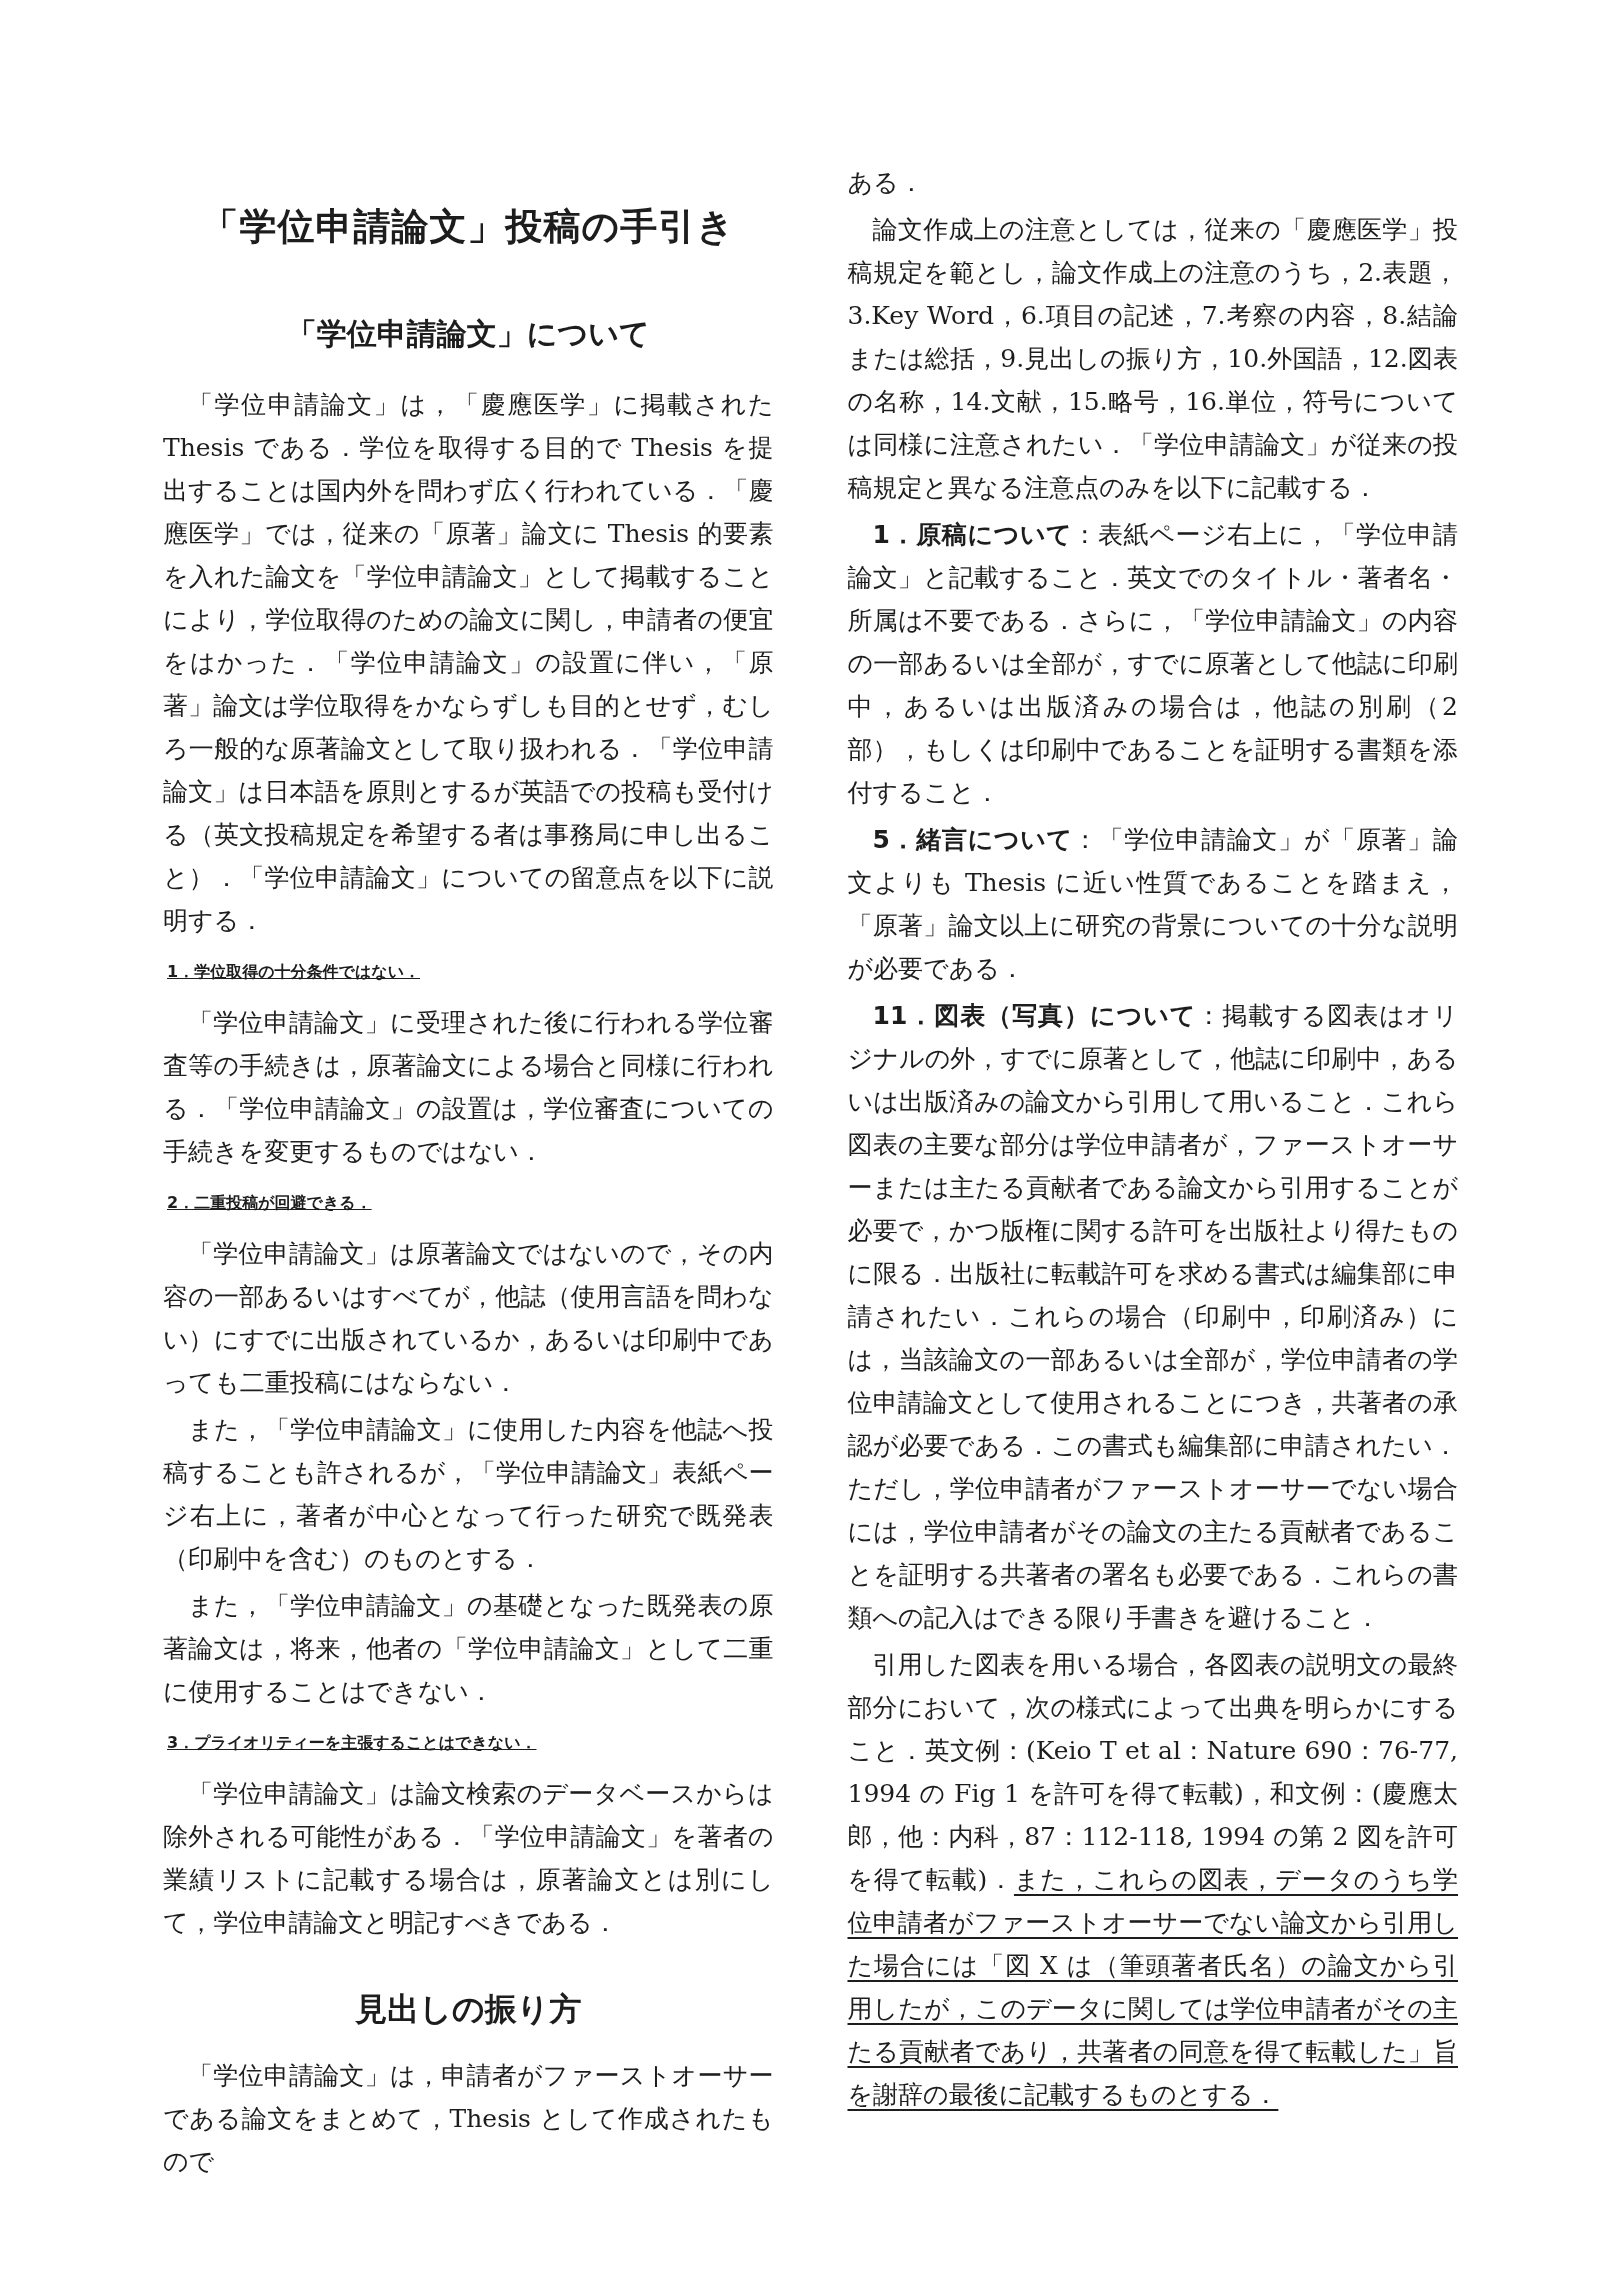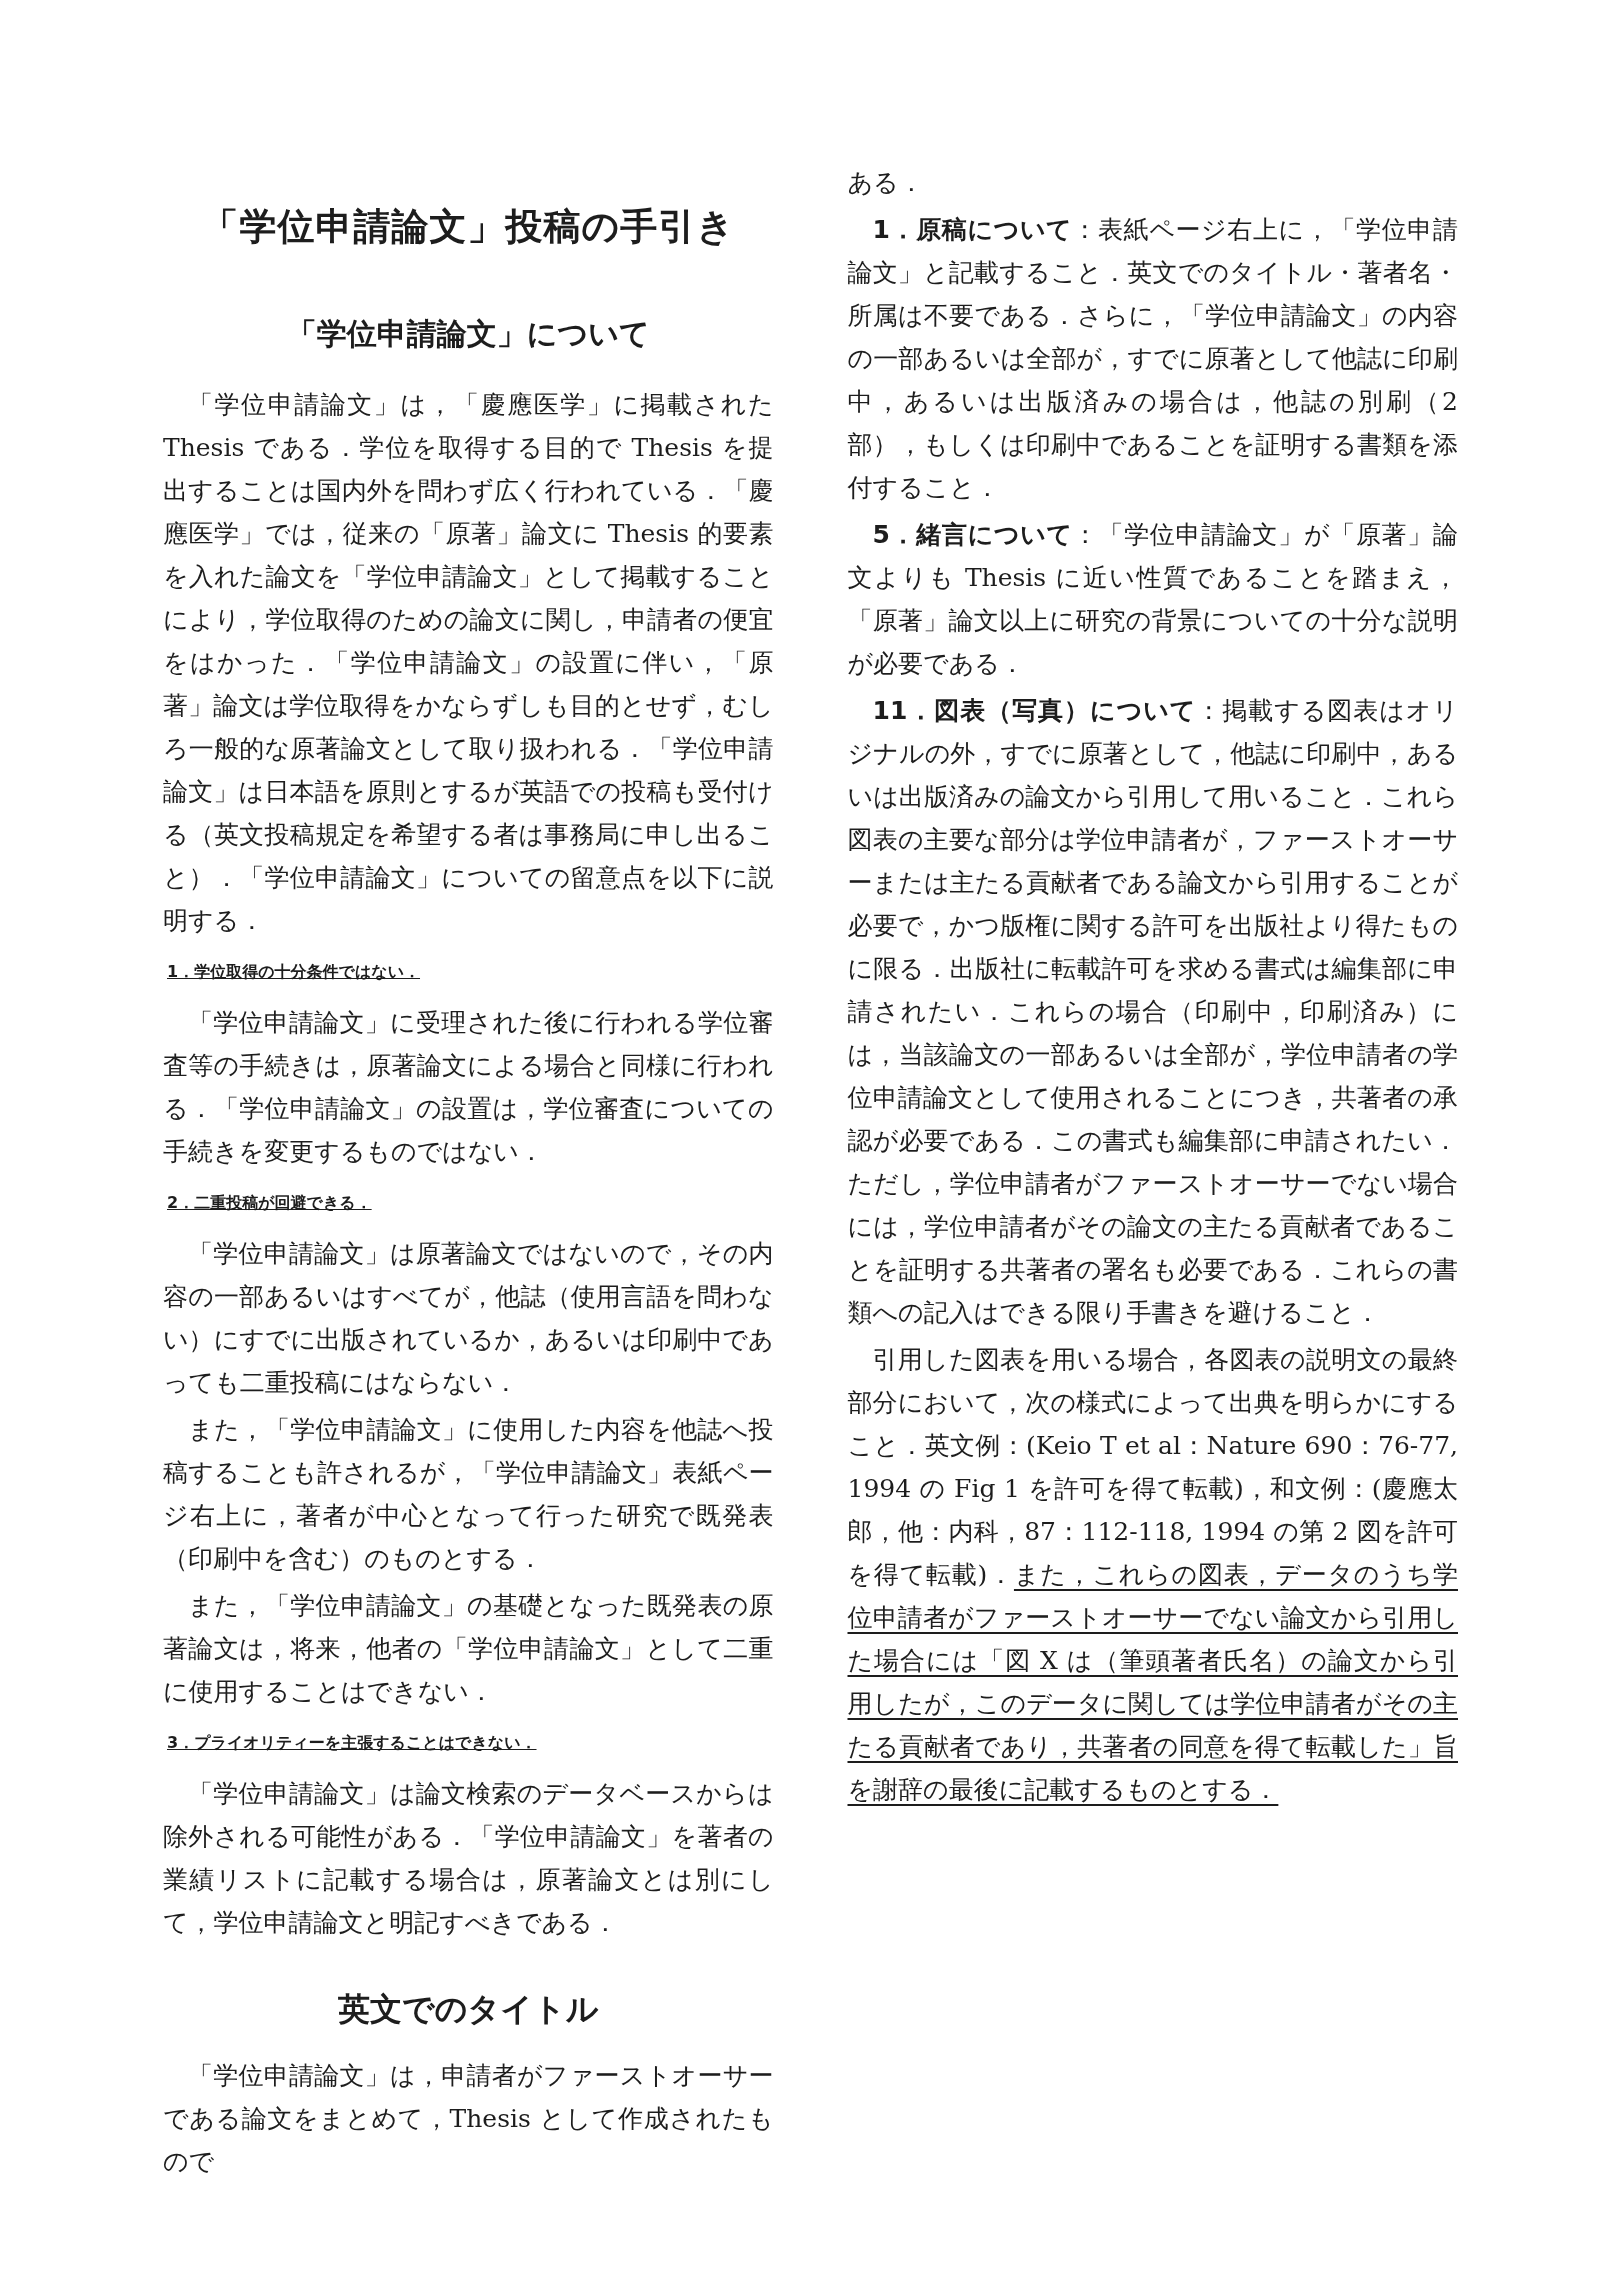--- a/index.html
+++ b/index.html
@@ -89,25 +89,26 @@
     <div class="section-heading">「学位申請論文」について</div>
         <p class="para"><span>「学位申請論文」は，「慶應医学」に掲載された Thesis である．学位を取得する目的で Thesis を提出することは国内外を問わず広く行われている．「慶應医学」では，従来の「原著」論文に Thesis 的要素を入れた論文を「学位申請論文」として掲載することにより，学位取得のための論文に関し，申請者の便宜をはかった．「学位申請論文」の設置に伴い，「原著」論文は学位取得をかならずしも目的とせず，むしろ一般的な原著論文として取り扱われる．「学位申請論文」は日本語を原則とするが英語での投稿も受付ける（英文投稿規定を希望する者は事務局に申し出ること）．「学位申請論文」についての留意点を以下に説明する．</span></p>
         <div class="subhead">1．学位取得の十分条件ではない．</div>
         <p class="para"><span>「学位申請論文」に受理された後に行われる学位審査等の手続きは，原著論文による場合と同様に行われる．「学位申請論文」の設置は，学位審査についての手続きを変更するものではない．</span></p>
         <div class="subhead">2．二重投稿が回避できる．</div>
         <p class="para"><span>「学位申請論文」は原著論文ではないので，その内容の一部あるいはすべてが，他誌（使用言語を問わない）にすでに出版されているか，あるいは印刷中であっても二重投稿にはならない．</span></p>
         <p class="para"><span>また，「学位申請論文」に使用した内容を他誌へ投稿することも許されるが，「学位申請論文」表紙ページ右上に，著者が中心となって行った研究で既発表（印刷中を含む）のものとする．</span></p>
         <p class="para"><span>また，「学位申請論文」の基礎となった既発表の原著論文は，将来，他者の「学位申請論文」として二重に使用することはできない．</span></p>
         <div class="subhead">3．プライオリティーを主張することはできない．</div>
         <p class="para"><span>「学位申請論文」は論文検索のデータベースからは除外される可能性がある．「学位申請論文」を著者の業績リストに記載する場合は，原著論文とは別にして，学位申請論文と明記すべきである．</span></p>
-        <div class="section-heading-2">英文でのタイトル</div>
+        <div class="section-heading-2">見出しの振り方</div>
         <p class="para"><span>「学位申請論文」は，申請者がファーストオーサーである論文をまとめて，Thesis として作成されたもので</span></p>
       </div>
     <div class="col">
         <p class="para noindent"><span>ある．</span></p>
+        <p class="para"><span>論文作成上の注意としては，従来の「慶應医学」投稿規定を範とし，論文作成上の注意のうち，2.表題，3.Key Word，6.項目の記述，7.考察の内容，8.結論または総括，9.見出しの振り方，10.外国語，12.図表の名称，14.文献，15.略号，16.単位，符号については同様に注意されたい．「学位申請論文」が従来の投稿規定と異なる注意点のみを以下に記載する．</span></p>
         <p class="para"><span class="b">1．原稿について</span><span>：表紙ページ右上に，「学位申請論文」と記載すること．英文でのタイトル・著者名・所属は不要である．さらに，「学位申請論文」の内容の一部あるいは全部が，すでに原著として他誌に印刷中，あるいは出版済みの場合は，他誌の別刷（2 部），もしくは印刷中であることを証明する書類を添付すること．</span></p>
         <p class="para"><span class="b">5．緒言について</span><span>：「学位申請論文」が「原著」論文よりも Thesis に近い性質であることを踏まえ，「原著」論文以上に研究の背景についての十分な説明が必要である．</span></p>
         <p class="para"><span class="b">11．図表（写真）について</span><span>：掲載する図表はオリジナルの外，すでに原著として，他誌に印刷中，あるいは出版済みの論文から引用して用いること．これら図表の主要な部分は学位申請者が，ファーストオーサーまたは主たる貢献者である論文から引用することが必要で，かつ版権に関する許可を出版社より得たものに限る．出版社に転載許可を求める書式は編集部に申請されたい．これらの場合（印刷中，印刷済み）には，当該論文の一部あるいは全部が，学位申請者の学位申請論文として使用されることにつき，共著者の承認が必要である．この書式も編集部に申請されたい．ただし，学位申請者がファーストオーサーでない場合には，学位申請者がその論文の主たる貢献者であることを証明する共著者の署名も必要である．これらの書類への記入はできる限り手書きを避けること．</span></p>
         <p class="para"><span>引用した図表を用いる場合，各図表の説明文の最終部分において，次の様式によって出典を明らかにすること．英文例：(Keio T et al：Nature 690：76-77, 1994 の Fig 1 を許可を得て転載)，和文例：(慶應太郎，他：内科，87：112-118, 1994 の第 2 図を許可を得て転載)．</span><span class="u">また，これらの図表，データのうち学位申請者がファーストオーサーでない論文から引用した場合には「図 X は（筆頭著者氏名）の論文から引用したが，このデータに関しては学位申請者がその主たる貢献者であり，共著者の同意を得て転載した」旨を謝辞の最後に記載するものとする．</span></p>
       </div>
   </div>
 </div>
 
 
 </body></html>

